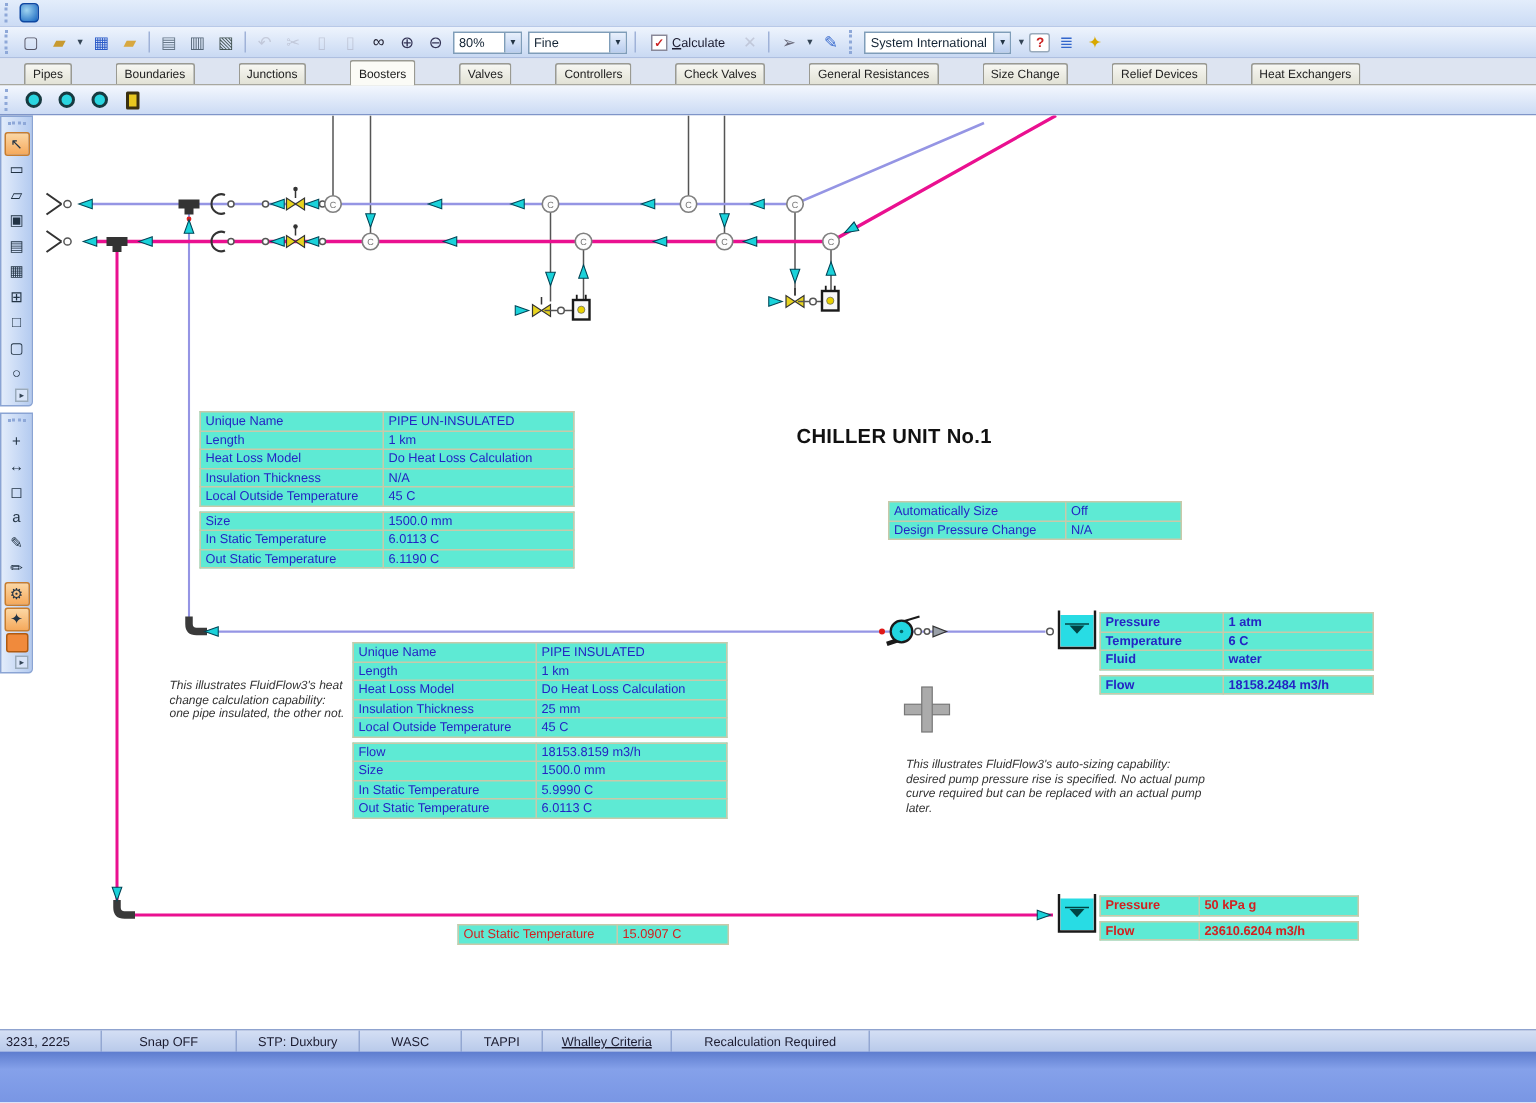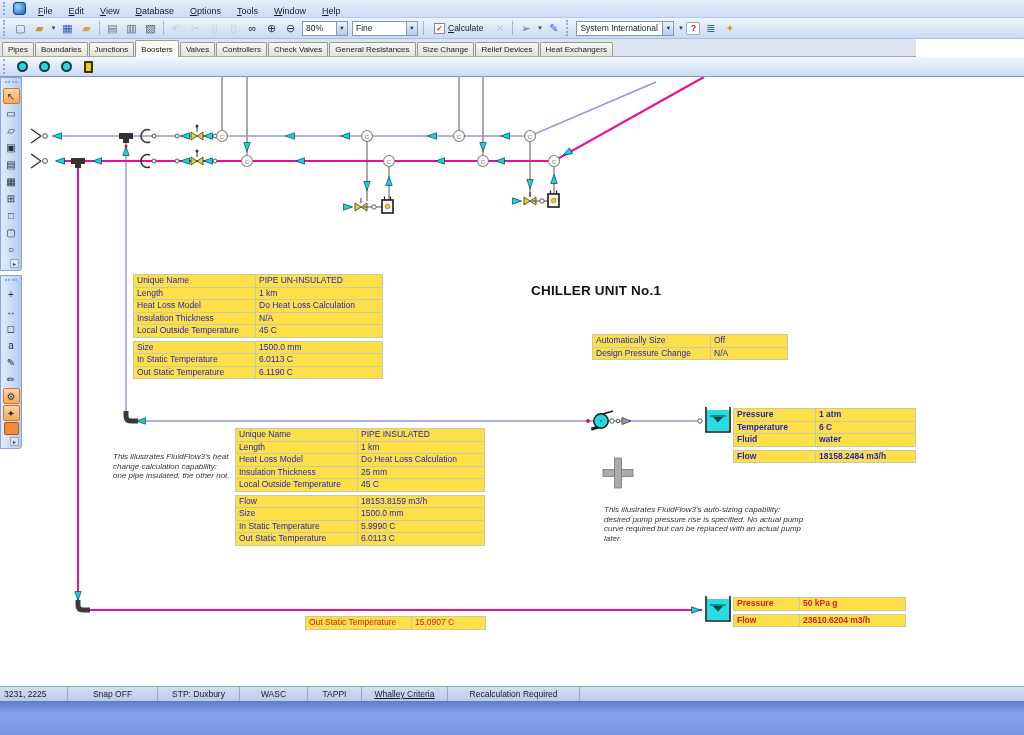--- a/index.html
+++ b/index.html
@@ -31,23 +31,23 @@
   .tb-combo .val { flex:1; padding:0 3px; white-space:nowrap; overflow:hidden; }
   .tb-combo .cbtn { width:11px; height:100%; background:linear-gradient(#e8f0fc,#b9cdee);
     border-left:1px solid #7f9db9; font-size:6.5px; display:flex; align-items:center; justify-content:center; color:#234; }
   .tb-btn { display:inline-flex; align-items:center; height:17px; padding:0 4px; margin:0 2px;
     font-size:8.5px; color:#1a1a2e; border:1px solid transparent; border-radius:2px; }
   .tb-btn .chk { width:11px; height:11px; background:#fff; border:1px solid #889;
     color:#c22; font-size:8px; line-height:10px; text-align:center; margin-right:3px; font-weight:bold; }
   .tb-btn .lbl::first-letter { text-decoration:underline; }
   .faded { opacity:.38; }
 
-  .tabbar { position:absolute; left:0; top:39px; width:916px; height:18px;
-    background:#dde4f1; display:flex; align-items:flex-end; padding-left:2px;
-    border-bottom:1px solid #a8a8a0; }
+  .tabbar { position:absolute; left:0; top:39px; width:1024px; height:18px;
+    background:#dde4f1; display:flex; align-items:flex-end; padding-left:16px;
+    border-bottom:1px solid #a8a8a0;gap:28px; }
   .tab { font-size:8px; color:#222; background:linear-gradient(#f7f7f2,#e2e2d6);
     border:1px solid #9a9a92; border-bottom:none; padding:2px 5px 2px 5px; margin-right:1px;
     border-radius:2px 2px 0 0; height:14px; line-height:10px; }
   .tab.active { background:#fbfbf6; height:17px; line-height:13px; position:relative; z-index:2;
     margin-bottom:-1px; font-size:8px; }
 
   .stencilbar { position:absolute; left:0; top:57px; width:1024px; height:20px;
     background:linear-gradient(#f3f7fe,#ccdbf4); display:flex; align-items:center;
     border-bottom:1px solid #7f95c8; }
   .st-btn { width:20px; height:17px; display:inline-flex; align-items:center; justify-content:center; margin:0 1px; }
@@ -73,21 +73,21 @@
   #diagram { position:absolute; left:22px; top:77px; z-index:1; }
   .overlay { position:absolute; z-index:2; }
 
   .page-title { left:531px; top:283px; font-size:13.5px; font-weight:bold; color:#111;
     font-family:"Liberation Sans", sans-serif; letter-spacing:.2px; }
   .note { font-size:8px; font-style:italic; color:#333; line-height:9.5px; }
   #note-left  { left:113px; top:452px; width:118px; }
   #note-right { left:604px; top:505px; width:202px; }
 
   .kvwrap { font-size:8.5px; }
-  .kvwrap table { border-collapse:collapse; background:#fde047; border:1px solid #98988a; margin-bottom:3px; }
+  .kvwrap table { border-collapse:collapse; background:#5eead4; border:1px solid #98988a; margin-bottom:3px; }
   .kvwrap td { border:1px solid #c9c9a9; padding:0 3px; height:12.5px; line-height:11px;
     white-space:nowrap; color:#2424c4; }
   .t1 td.lab{width:122px} .t1 td.val{width:127px}
   .t2 td.lab{width:122px} .t2 td.val{width:127px}
   .t3 td.lab{width:118px} .t3 td.val{width:77px}
   .t4 td.lab{width:82px}  .t4 td.val{width:100px}
   .t4 td{font-weight:bold}
   .t5 td.lab{width:66px}  .t5 td.val{width:106px}
   .t5 td{font-weight:bold; color:#d32020}
   .t6 td.lab{width:106px} .t6 td.val{width:74px}
@@ -114,21 +114,20 @@
   .statusbar span:nth-child(7){ width:132px; }
   .bottomstrip { position:absolute; left:0; top:701px; width:1024px; height:34px;
     background:linear-gradient(#5d7cce,#85a1ea 35%,#7996e4); }
 </style>
 </head>
 <body>
 
 <div class="menubar">
   <span class="handle"></span>
   <span class="app-icon"></span>
-  <span id="menu-items"><span class="menu-item">File</span><span class="menu-item">Edit</span><span class="menu-item">View</span><span class="menu-item">Database</span><span class="menu-item">Options</span><span class="menu-item">Tools</span><span class="menu-item">Window</span><span class="menu-item">Help</span></span>
 </div>
 
 <div class="toolbar" id="tb-items">
     <span class="tb-handle"></span>
     <span class="tb-icon" style="color: rgb(85, 85, 102);">▢</span>
     <span class="tb-icon" style="color: rgb(200, 154, 48);">▰</span>
     <span class="tb-caret">▾</span>
     <span class="tb-icon" style="color: rgb(42, 90, 200);">▦</span>
     <span class="tb-icon" style="color: rgb(216, 168, 64);">▰</span>
     <span class="tb-sep"></span>

